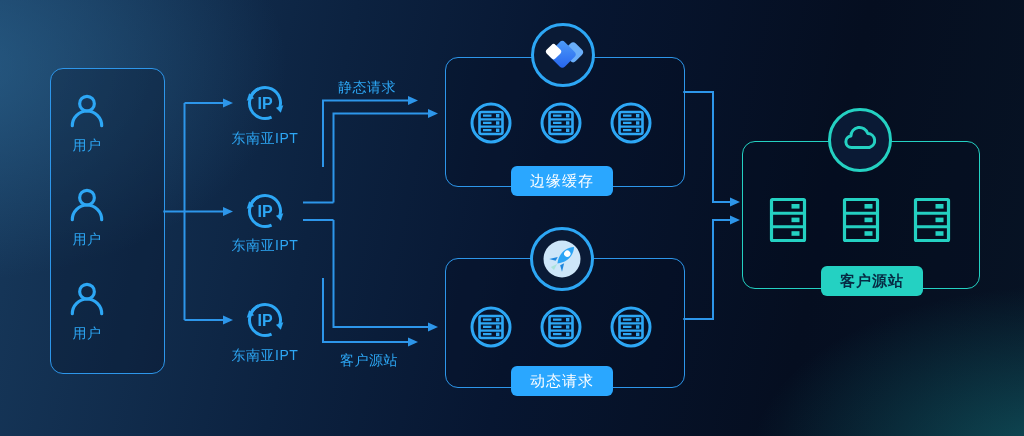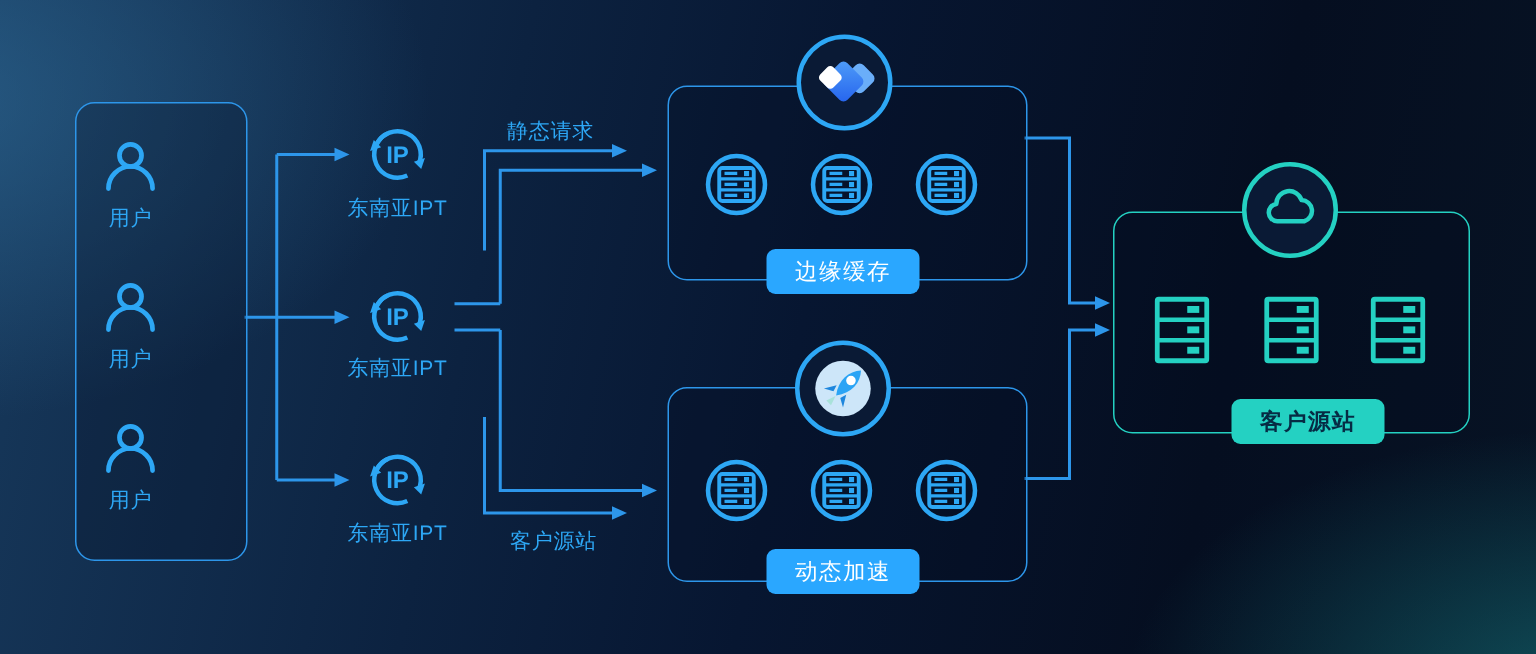--- a/index.html
+++ b/index.html
@@ -231,21 +231,21 @@
     <rect x="10.5" y="11" width="23" height="22" rx="2" fill="none" stroke="var(--accent-blue)" stroke-width="2.6"></rect>
     <path d="M10.5,18.3 H33.5 M10.5,25.6 H33.5" stroke="var(--accent-blue)" stroke-width="2.2"></path>
     <path d="M14,14.6 H22.5 M14,21.9 H22.5 M14,29.2 H22.5" stroke="var(--accent-blue)" stroke-width="2.2"></path>
     <g fill="var(--accent-blue)">
       <rect x="27" y="13" width="3.4" height="3.4"></rect>
         <rect x="27" y="20.3" width="3.4" height="3.4"></rect>
         <rect x="27" y="27.6" width="3.4" height="3.4"></rect>
     </g>
   </svg>
   <div class="pill blue" style="left:511px;top:366px;">
-    <span>动态加速</span>
+    <span>动态请求</span>
   </div>
 
   <div class="panel teal" style="left:742px;top:141px;width:236px;height:146px;"></div>
   <div class="badge teal" style="left:828px;top:108px;">
     <svg width="44" height="44" viewBox="0 0 44 44" fill="none" stroke="var(--teal)" stroke-width="3" stroke-linecap="round" stroke-linejoin="round">
       <path d="M 31.5,29.5 H 13.5 A 5.8,5.8 0 0 1 12.9,17.95 A 8.6,8.6 0 0 1 29.7,15.4 A 7.2,7.2 0 0 1 31.5,29.5 Z"></path>
     </svg>
   </div>
   <svg class="abs" style="left:769px;top:197px;" width="38" height="46" viewBox="0 0 38 46" fill="none" stroke="var(--teal)">
     <rect x="2.5" y="2.5" width="33" height="41" rx="1" stroke-width="3.2"></rect>

